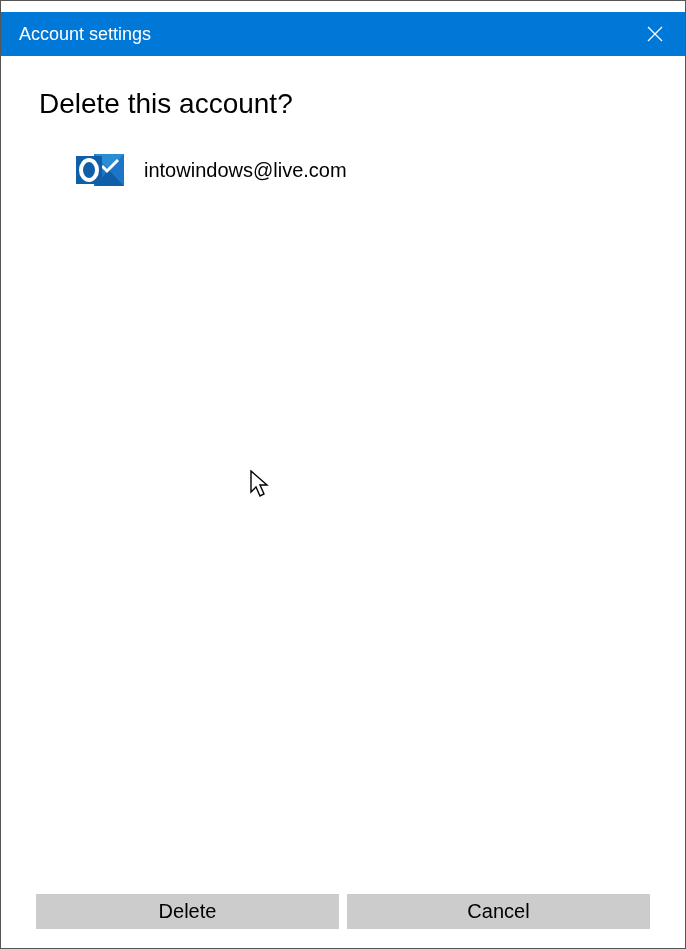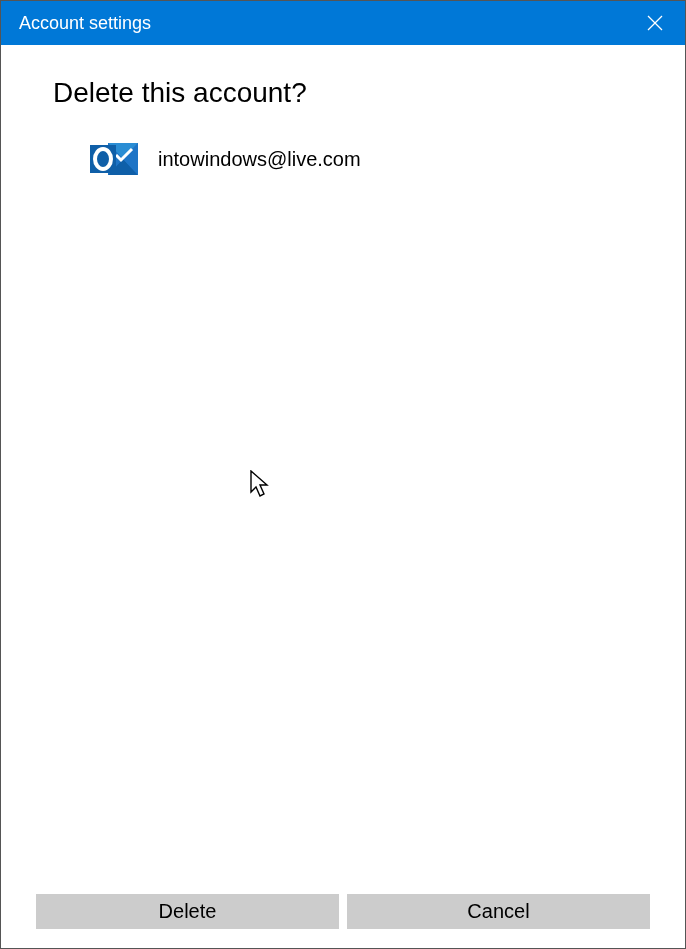--- a/index.html
+++ b/index.html
@@ -16,39 +16,40 @@
       border: 1px solid #555;
     }
     .titlebar {
       background: #0078d7;
       color: #ffffff;
       height: 44px;
       display: flex;
       align-items: center;
       justify-content: space-between;
       padding-left: 18px;
+      margin-top: 11px;
     }
     .titlebar-title {
       font-size: 18px;
       font-weight: 400;
     }
     .close-btn {
       width: 60px;
       height: 44px;
       display: flex;
       align-items: center;
       justify-content: center;
       cursor: pointer;
     }
     .close-btn svg {
       width: 16px;
       height: 16px;
     }
     .content {
-      padding: 32px 36px 0 52px;
+      padding: 32px 36px 0 38px;
       color: #000;
     }
     .heading {
       font-size: 28px;
       font-weight: 400;
       margin-bottom: 28px;
     }
     .account-row {
       display: flex;
       align-items: center;

